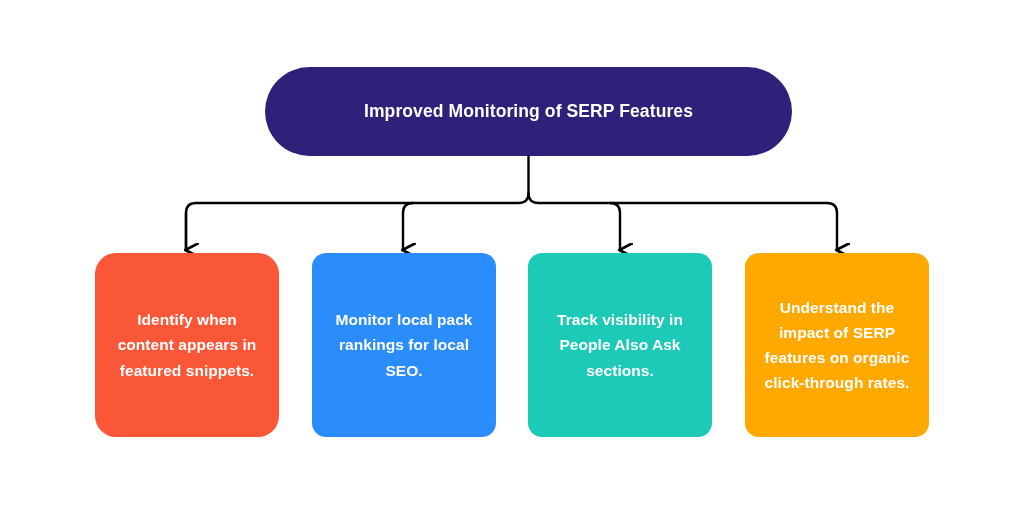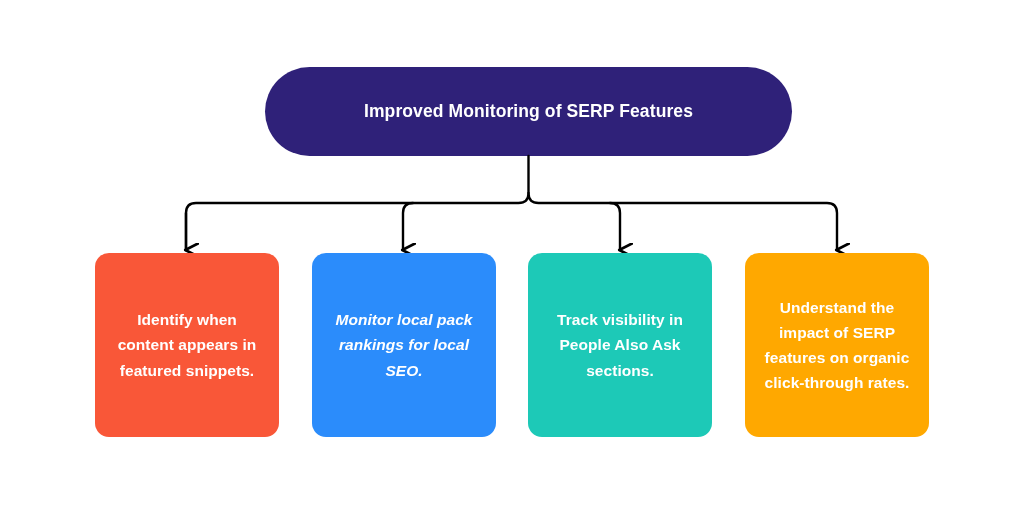--- a/index.html
+++ b/index.html
@@ -68,21 +68,21 @@
     padding: 0 16px;
   }
   .card-label {
     color: #ffffff;
     font-size: 15.5px;
     font-weight: bold;
     line-height: 1.62;
     text-align: center;
     letter-spacing: 0.05px;
   }
-  .card-1 { left: 95px; }
+  .card-1 { left: 95px; border-radius: 21px; }
   .card-2 { left: 312px; }
   .card-3 { left: 528px; }
   .card-4 { left: 745px; }
 </style>
 </head>
 <body>
 
 <div class="canvas" style="background: rgb(255, 255, 255);">
 
   <div class="root-node" style="background: rgb(47, 33, 121);">
@@ -120,21 +120,21 @@
                Q 620 203 620 213
                L 620 250" marker-end="url(#arrowhead)"></path>
     </g>
   </svg>
 
   <div class="card card-1" style="background: rgb(249, 87, 56);">
     <span class="card-label" style="color: rgb(255, 255, 255);">Identify when content appears in featured snippets.</span>
   </div>
 
   <div class="card card-2" style="background: rgb(43, 140, 251);">
-    <span class="card-label" style="color: rgb(255, 255, 255); font-style: italic;">Monitor local pack rankings for local SEO.</span>
+    <span class="card-label" style="color: rgb(255, 255, 255);">Monitor local pack rankings for local SEO.</span>
   </div>
 
   <div class="card card-4" style="background: rgb(255, 168, 0);">
     <span class="card-label" style="color: rgb(255, 255, 255);">Understand the impact of SERP features on organic click-through rates.</span>
   </div>
 
   <div class="card card-3" style="background: rgb(29, 201, 183);">
     <span class="card-label" style="color: rgb(255, 255, 255);">Track visibility in People Also Ask sections.</span>
   </div>
 

